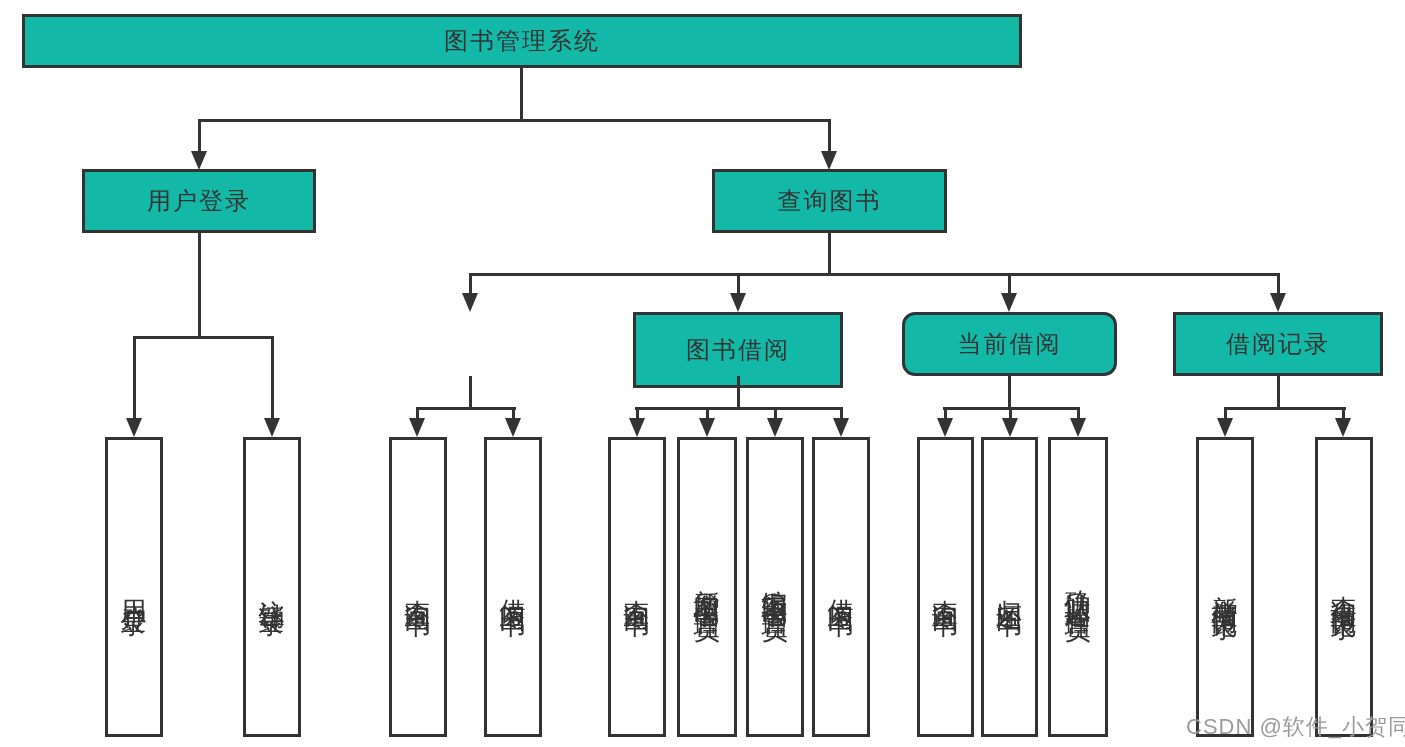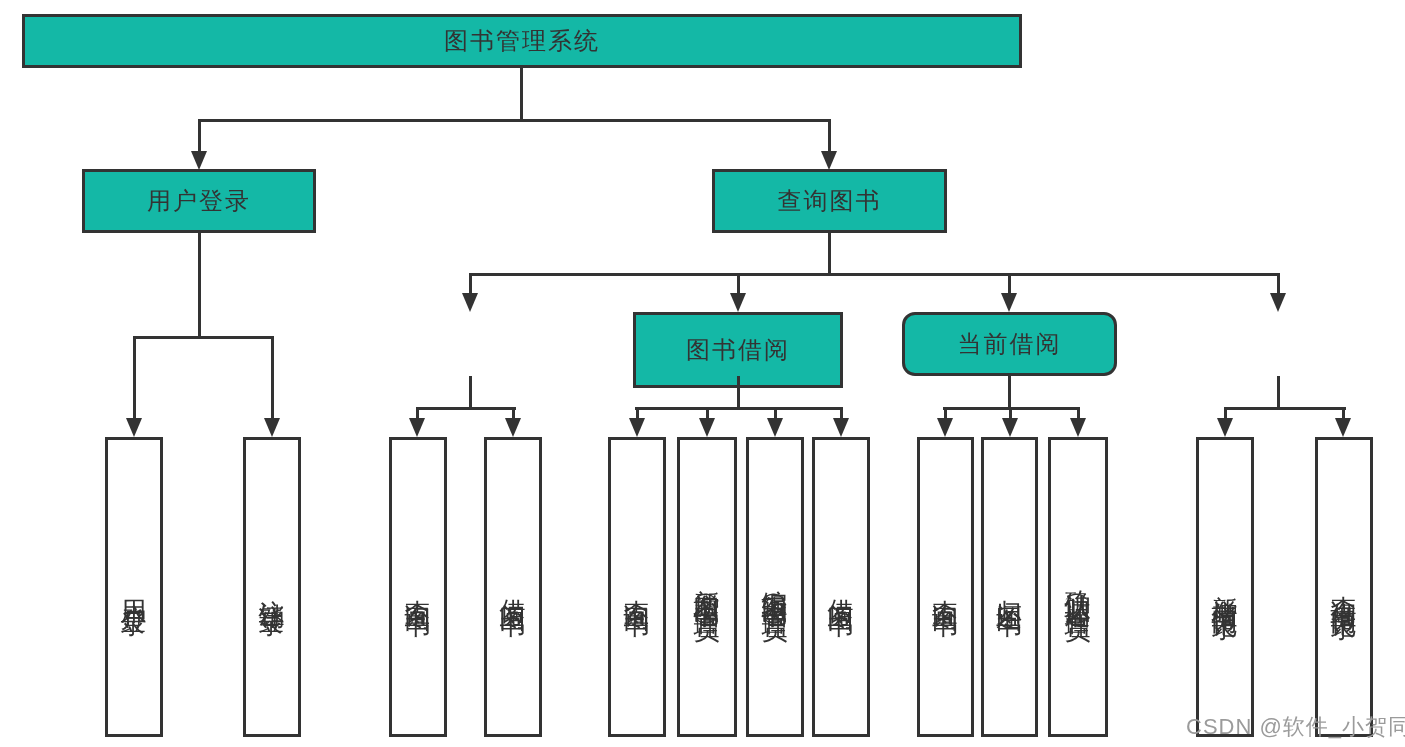--- a/index.html
+++ b/index.html
@@ -57,20 +57,23 @@
 
 
   <div class="hbox" style="left:633px;top:312px;width:210px;height:76px;">
     <span>图书借阅</span>
   </div>
 
   <div class="hbox" style="left:902px;top:312px;width:215px;height:64px;border-radius:13px;">
     <span>当前借阅</span>
   </div>
 
+  <div class="hbox" style="left:1173px;top:312px;width:210px;height:64px;">
+    <span>借阅记录</span>
+  </div>
 
   <div class="vbox" style="left:105px;top:437px;width:58px;height:300px;">
     <span class="vtext">用户登录</span>
   </div>
   <div class="vbox" style="left:243px;top:437px;width:58px;height:300px;">
     <span class="vtext">注销登录</span>
   </div>
 
   <div class="vbox" style="left:389px;top:437px;width:58px;height:300px;">
     <span class="vtext">查询图书</span>

